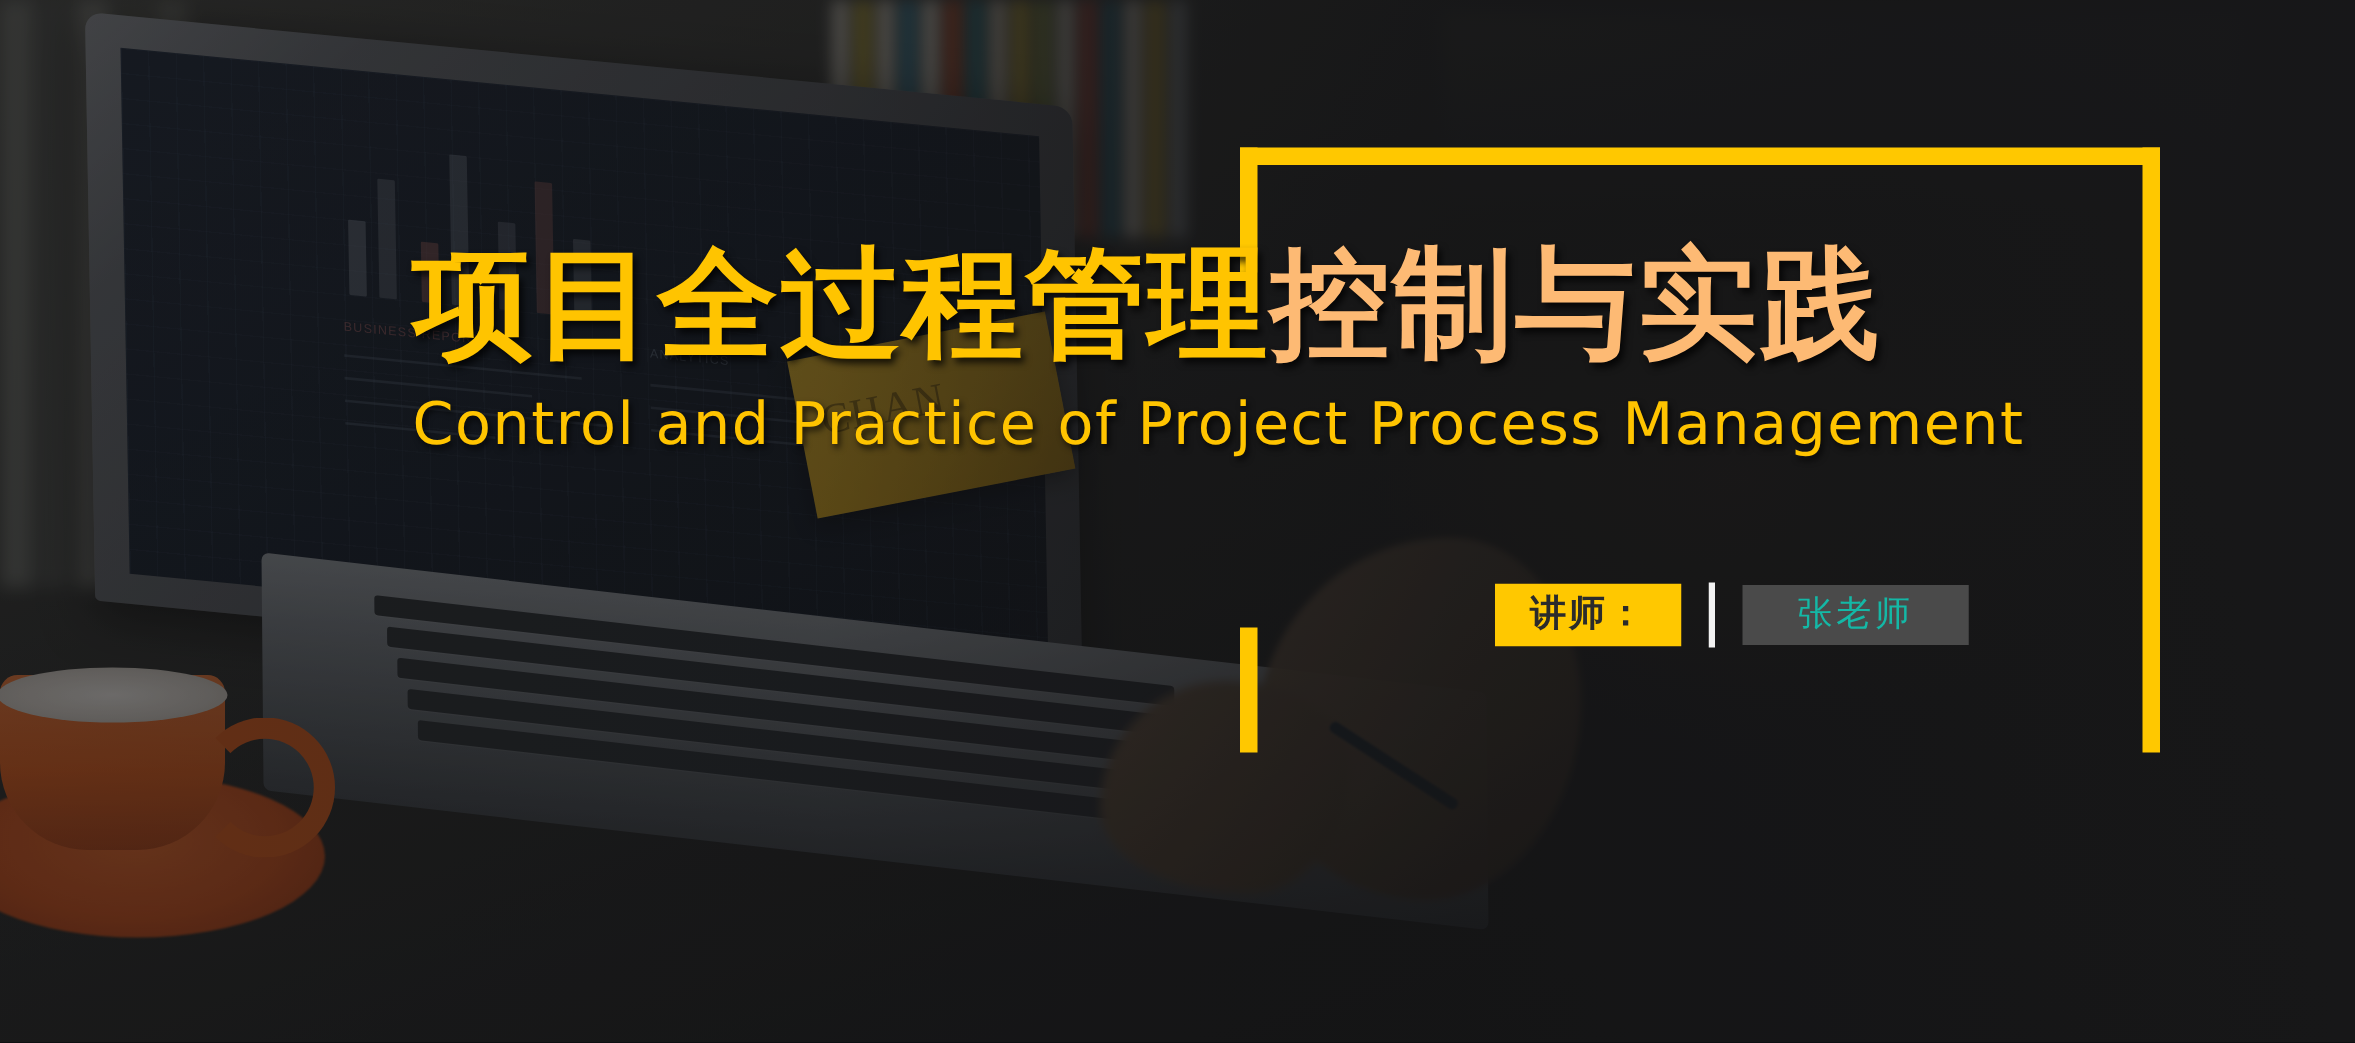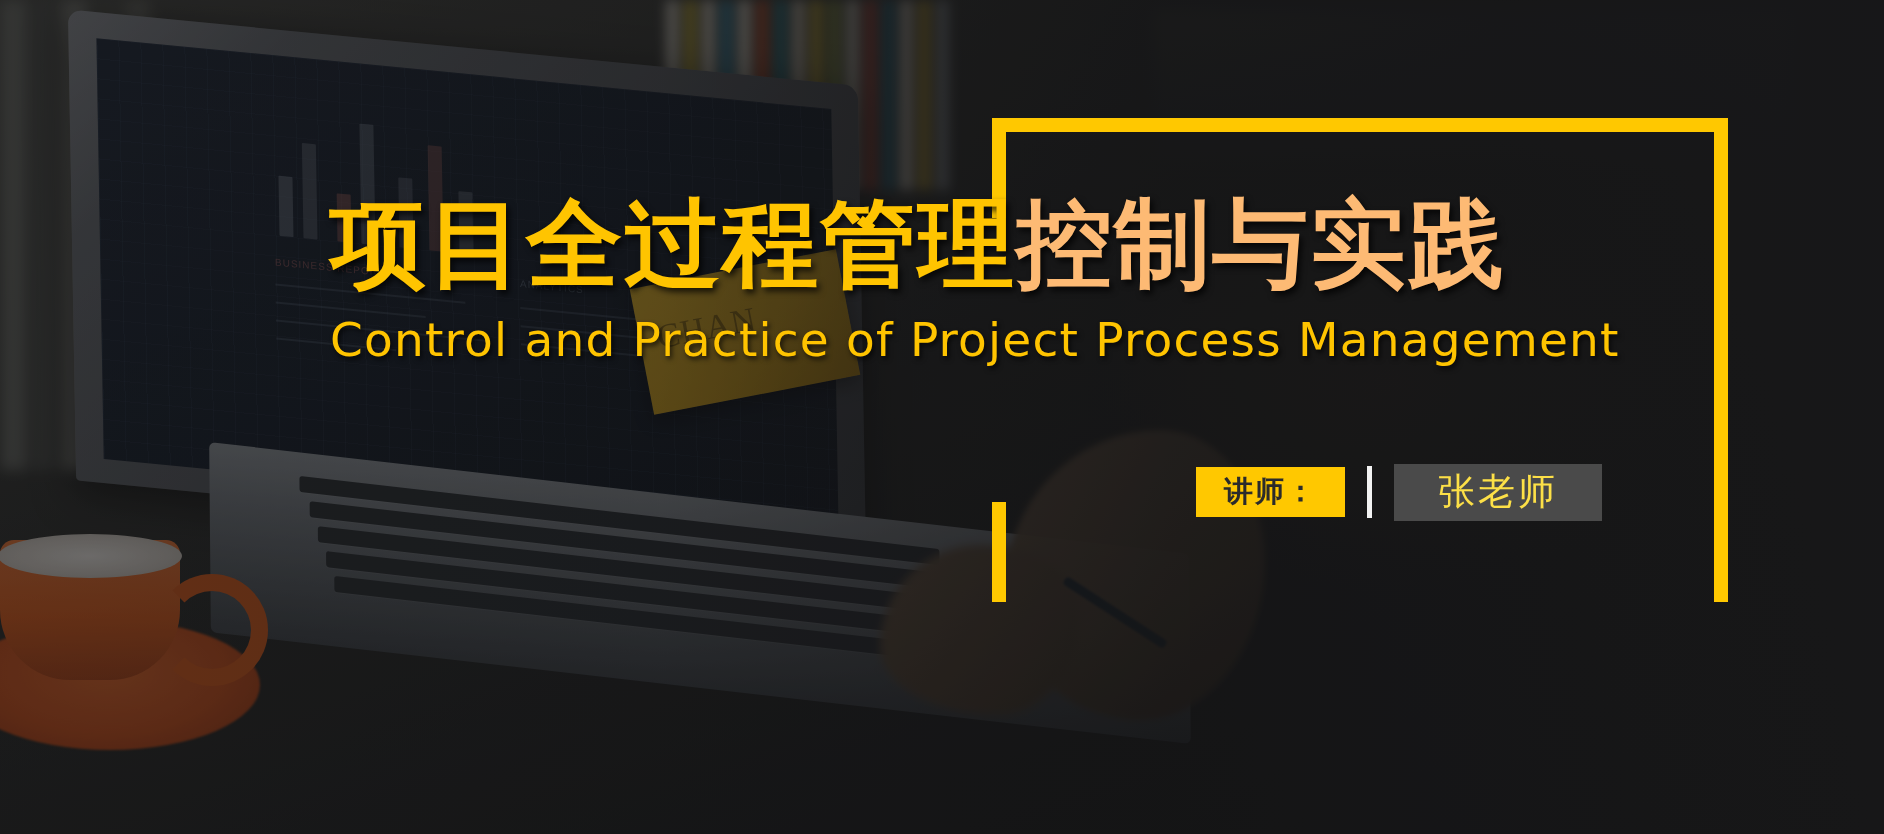--- a/index.html
+++ b/index.html
@@ -299,22 +299,22 @@
     font-family: "Liberation Sans", "DejaVu Sans", sans-serif;
   }
   .divider {
     width: 5px;
     height: 52px;
     background: #f2f2f2;
     margin: 0 22px;
   }
   .teacher-name {
     background: #4a4a4a;
-    color: #fde047;
-    font-size: 37px;
+    color: #14b8a6;
+    font-size: 28px;
     letter-spacing: 3px;
     padding: 9px 44px 11px 44px;
     line-height: 1;
     font-family: "Liberation Sans", "DejaVu Sans", sans-serif;
   }
 
   .dates {
     position: absolute;
     left: 620px;
     top: 553px;

